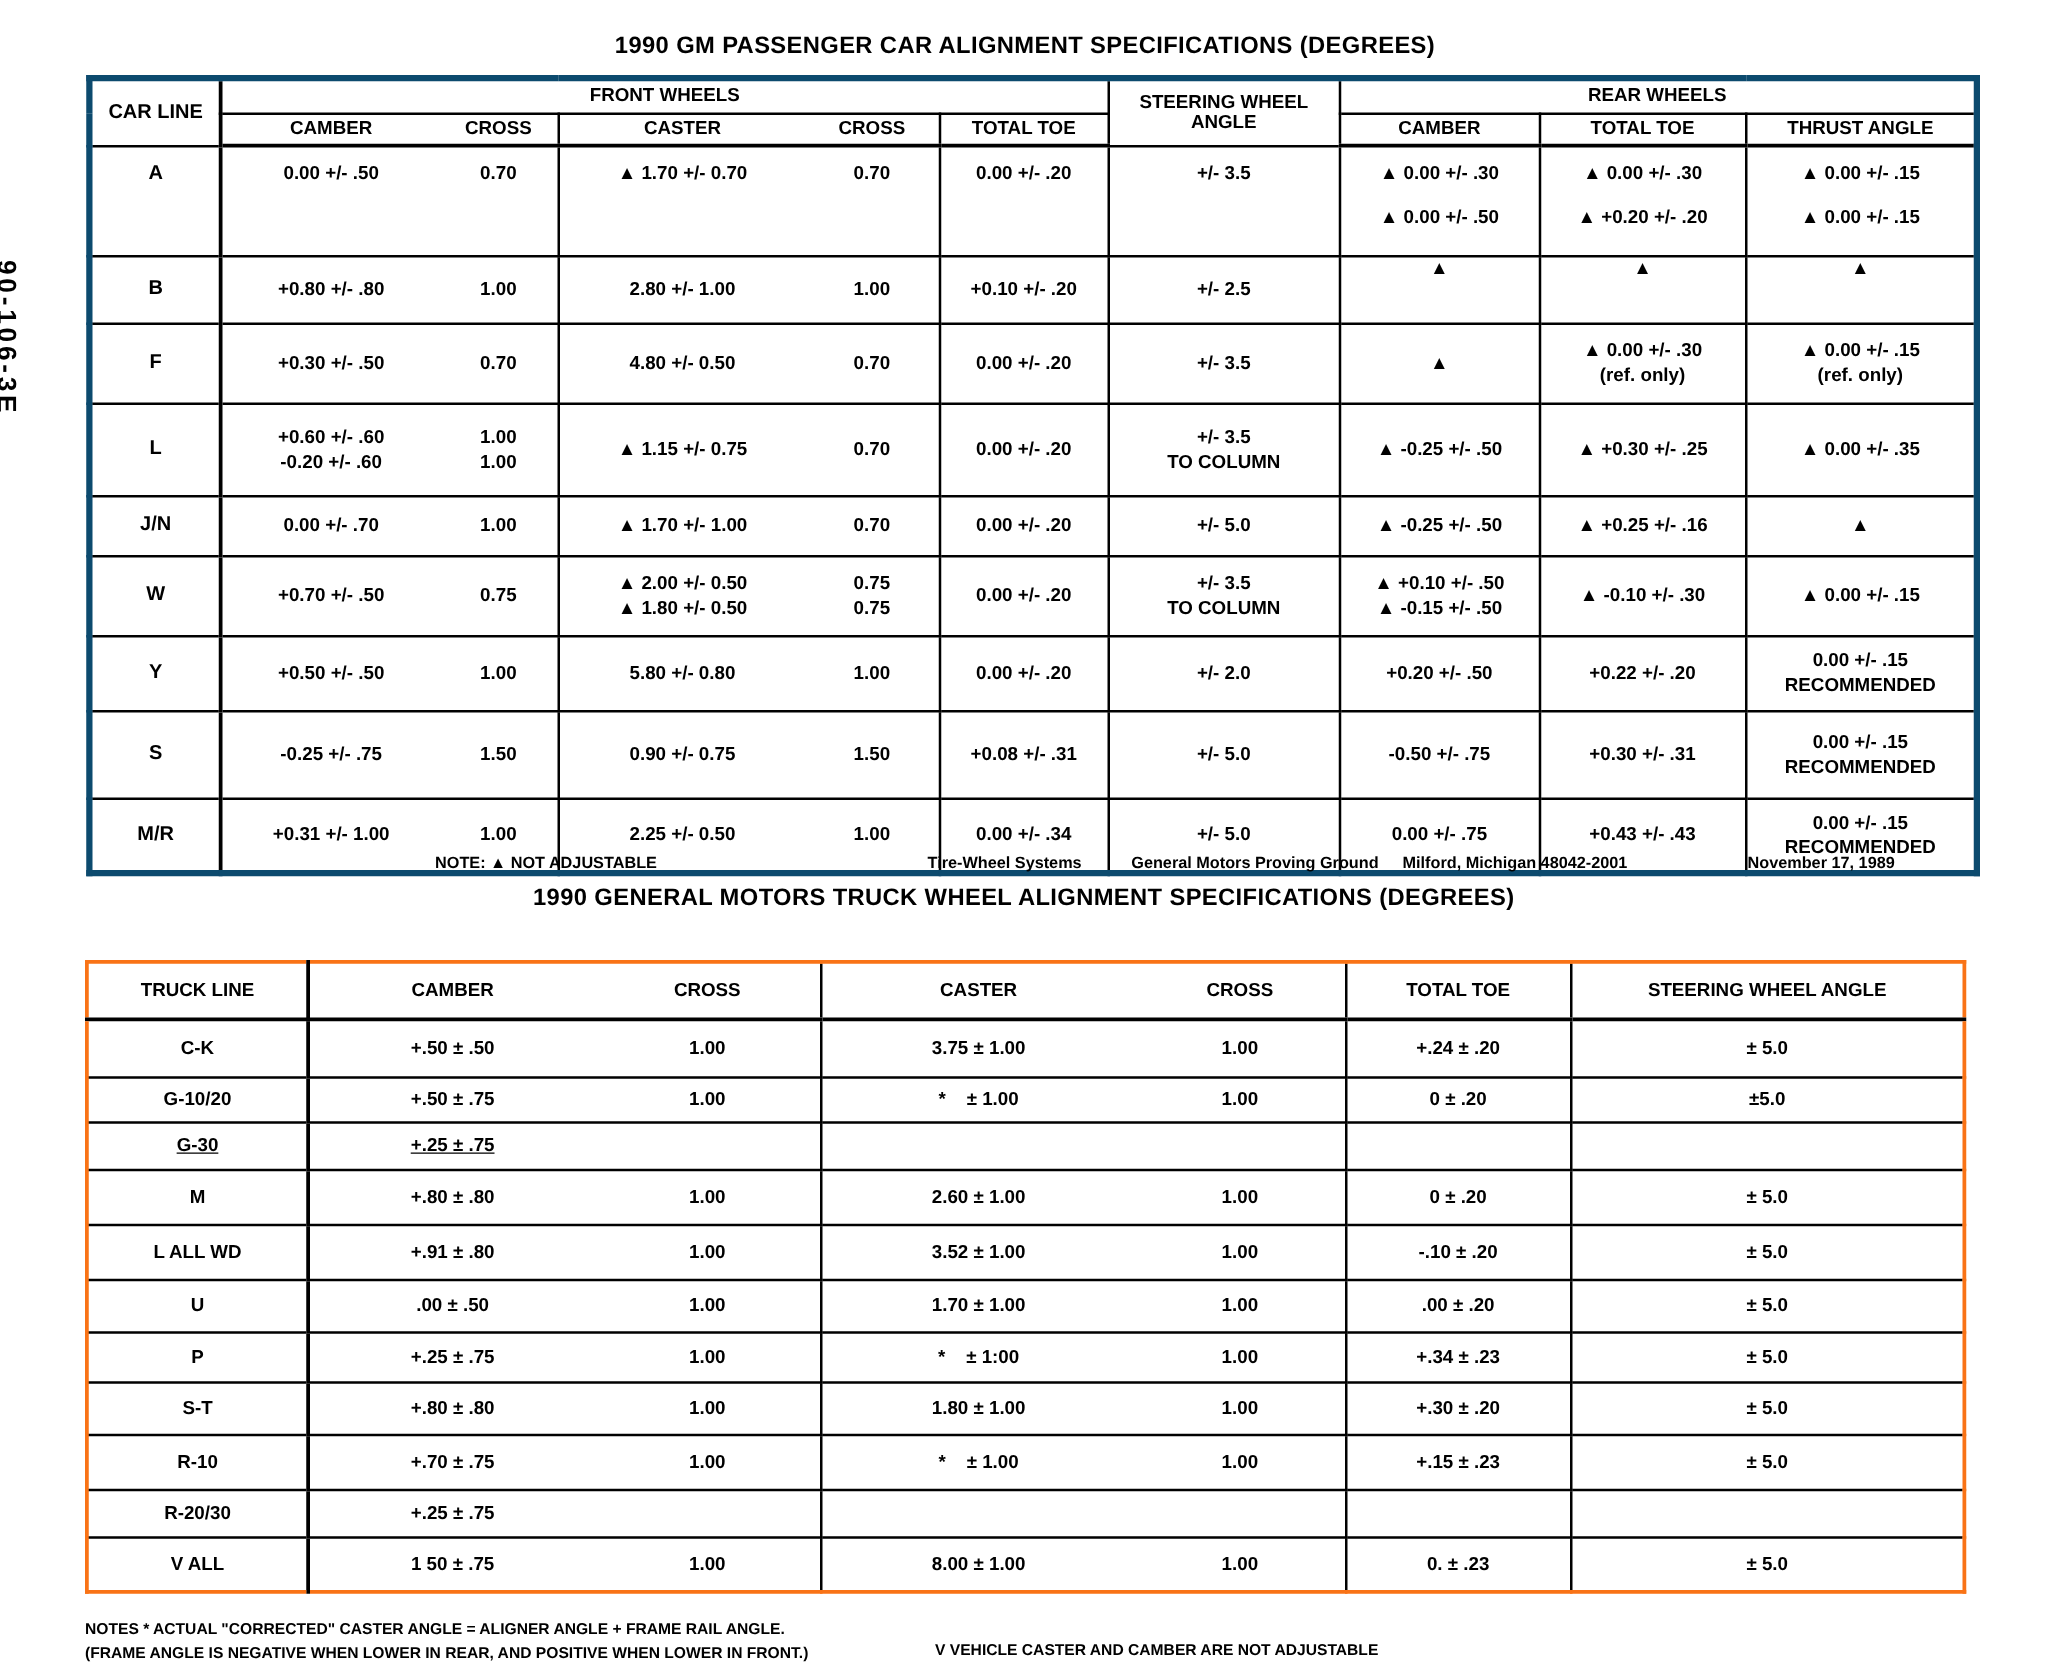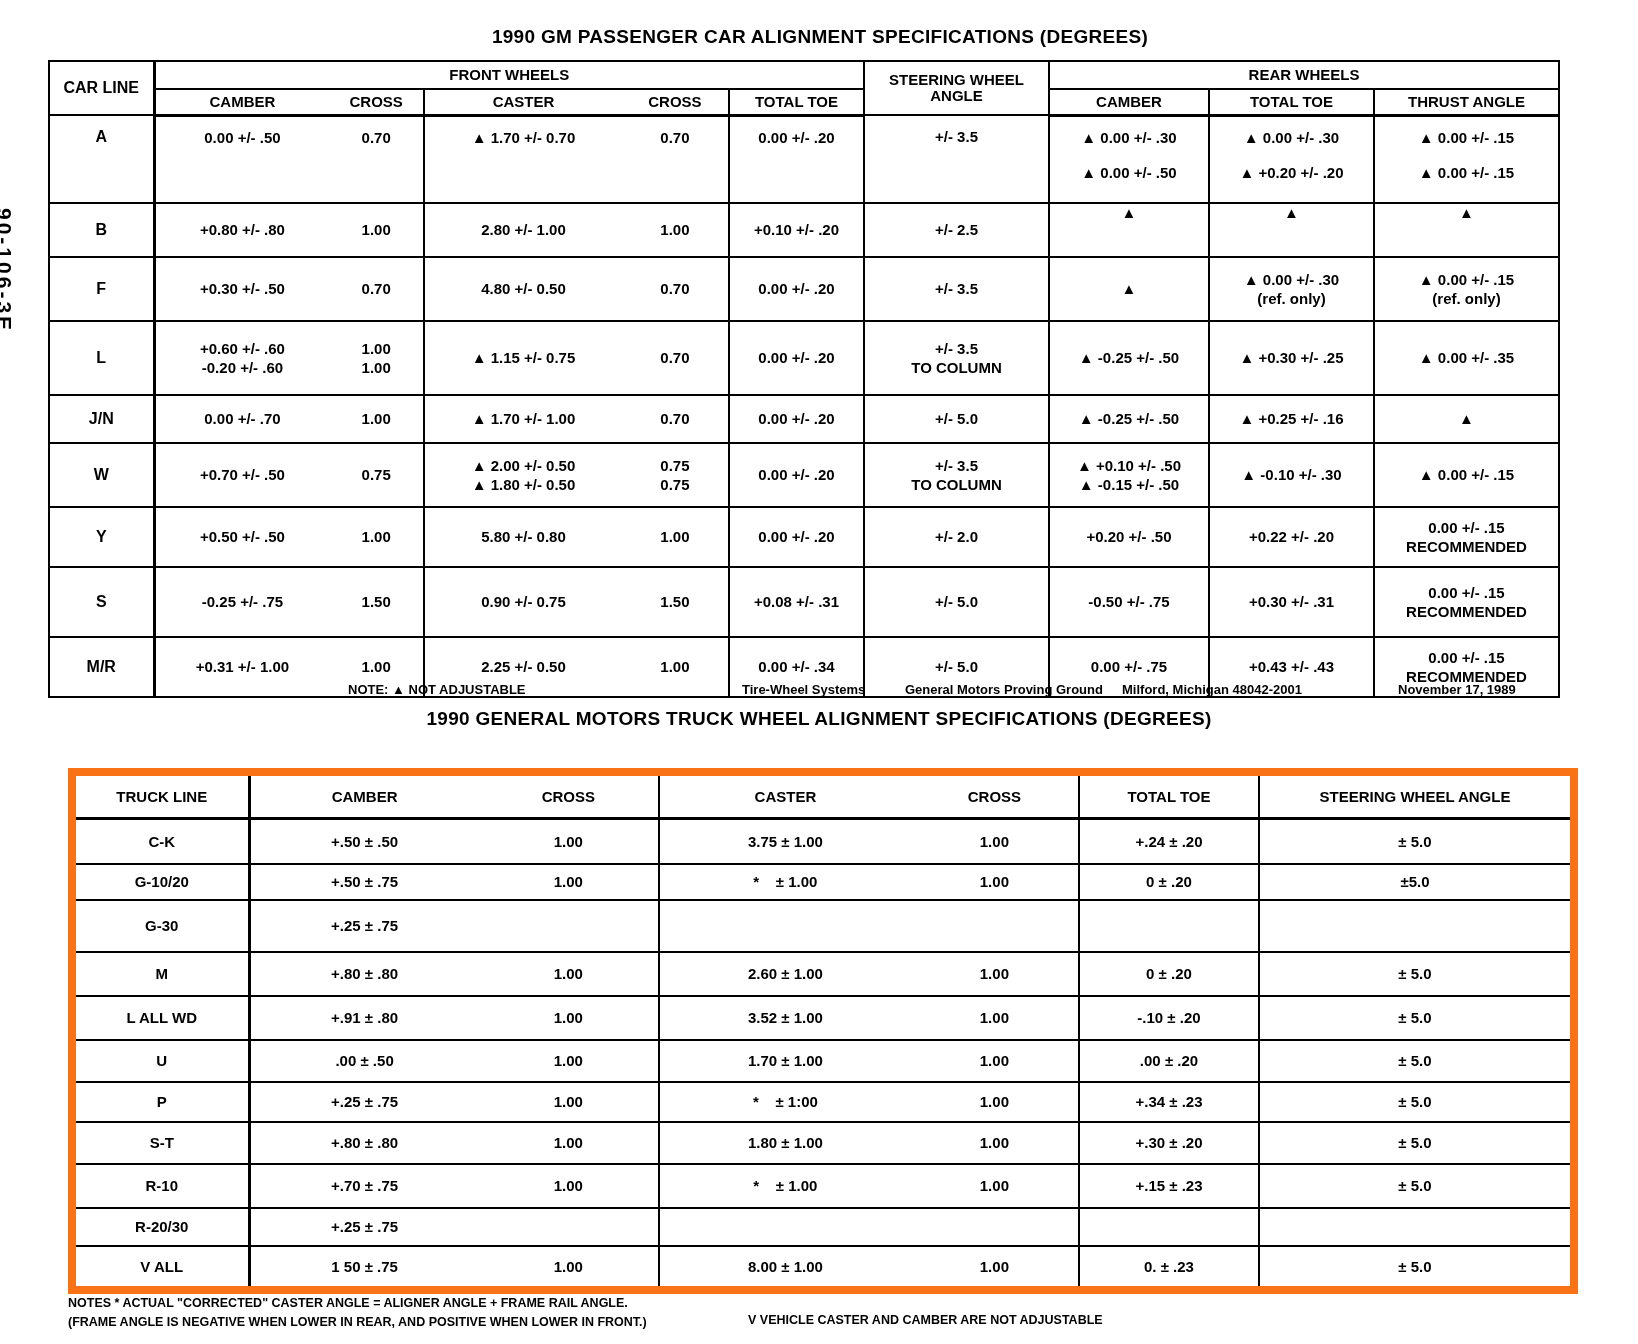--- a/index.html
+++ b/index.html
@@ -20,28 +20,28 @@
   .doc-title{
     position:absolute; text-align:center; font-size:19px; letter-spacing:.3px;
   }
   #car-title{ left:65px; top:26px; width:1510px; }
   #truck-title{ left:68px; top:708px; width:1502px; }
 
   table{ border-collapse:collapse; table-layout:fixed; }
   th, td{ border:2px solid #000; padding:0; font-size:15px; text-align:center; vertical-align:middle; }
 
   
-  #car-table{ position:absolute; left:48px; top:60px; width:1510px; border:2px solid #0c4a6e; }
+  #car-table{ position:absolute; left:69px; top:60px; width:1510px; border:5px solid #0c4a6e; }
   #car-table thead tr.h1 th{ height:28px; }
   #car-table thead tr.h2 th{ height:26px; border-bottom:3px solid #000; }
   #car-table .line-col{ border-right:3px solid #000; font-size:16px; }
   #car-table thead th{ line-height:1.1; }
 
   
-  #truck-table{ position:absolute; left:68px; top:768px; width:1502px; border:8px solid #f97316; }
+  #truck-table{ position:absolute; left:68px; top:768px; width:1502px; border:3px solid #f97316; }
   #truck-table thead th{ height:46px; border-bottom:3px solid #000; }
   #truck-table .line-col{ border-right:3px solid #000; }
 
   .cell-inner{ display:flex; flex-direction:column; gap:2px; line-height:1.15; }
   .pair-row{ display:flex; width:100%; }
   .pv{ text-align:center; white-space:pre; }
   .pc{ text-align:center; white-space:pre; }
   .v-cam{ width:65%; } .c-cam{ width:35%; }
   .v-cas{ width:65%; } .c-cas{ width:35%; }
   .v-tcam{ width:56%; } .c-tcam{ width:44%; }
@@ -662,21 +662,21 @@
           <div class="cell-inner">
             <div class="line-text">0 ± .20</div>
           </div>
         </td>
         <td>
           <div class="cell-inner">
             <div class="line-text">±5.0</div>
           </div>
         </td>
       </tr>
-      <tr style="height: 52px;">
+      <tr style="height: 38px; text-decoration: underline;">
         <td class="line-col">
           <div class="cell-inner">
             <div class="line-text">G-30</div>
           </div>
         </td>
         <td>
           <div class="cell-inner">
             <div class="pair-row">
               <span class="pv v-tcam">+.25 ± .75</span>
               <span class="pc c-tcam"></span>

